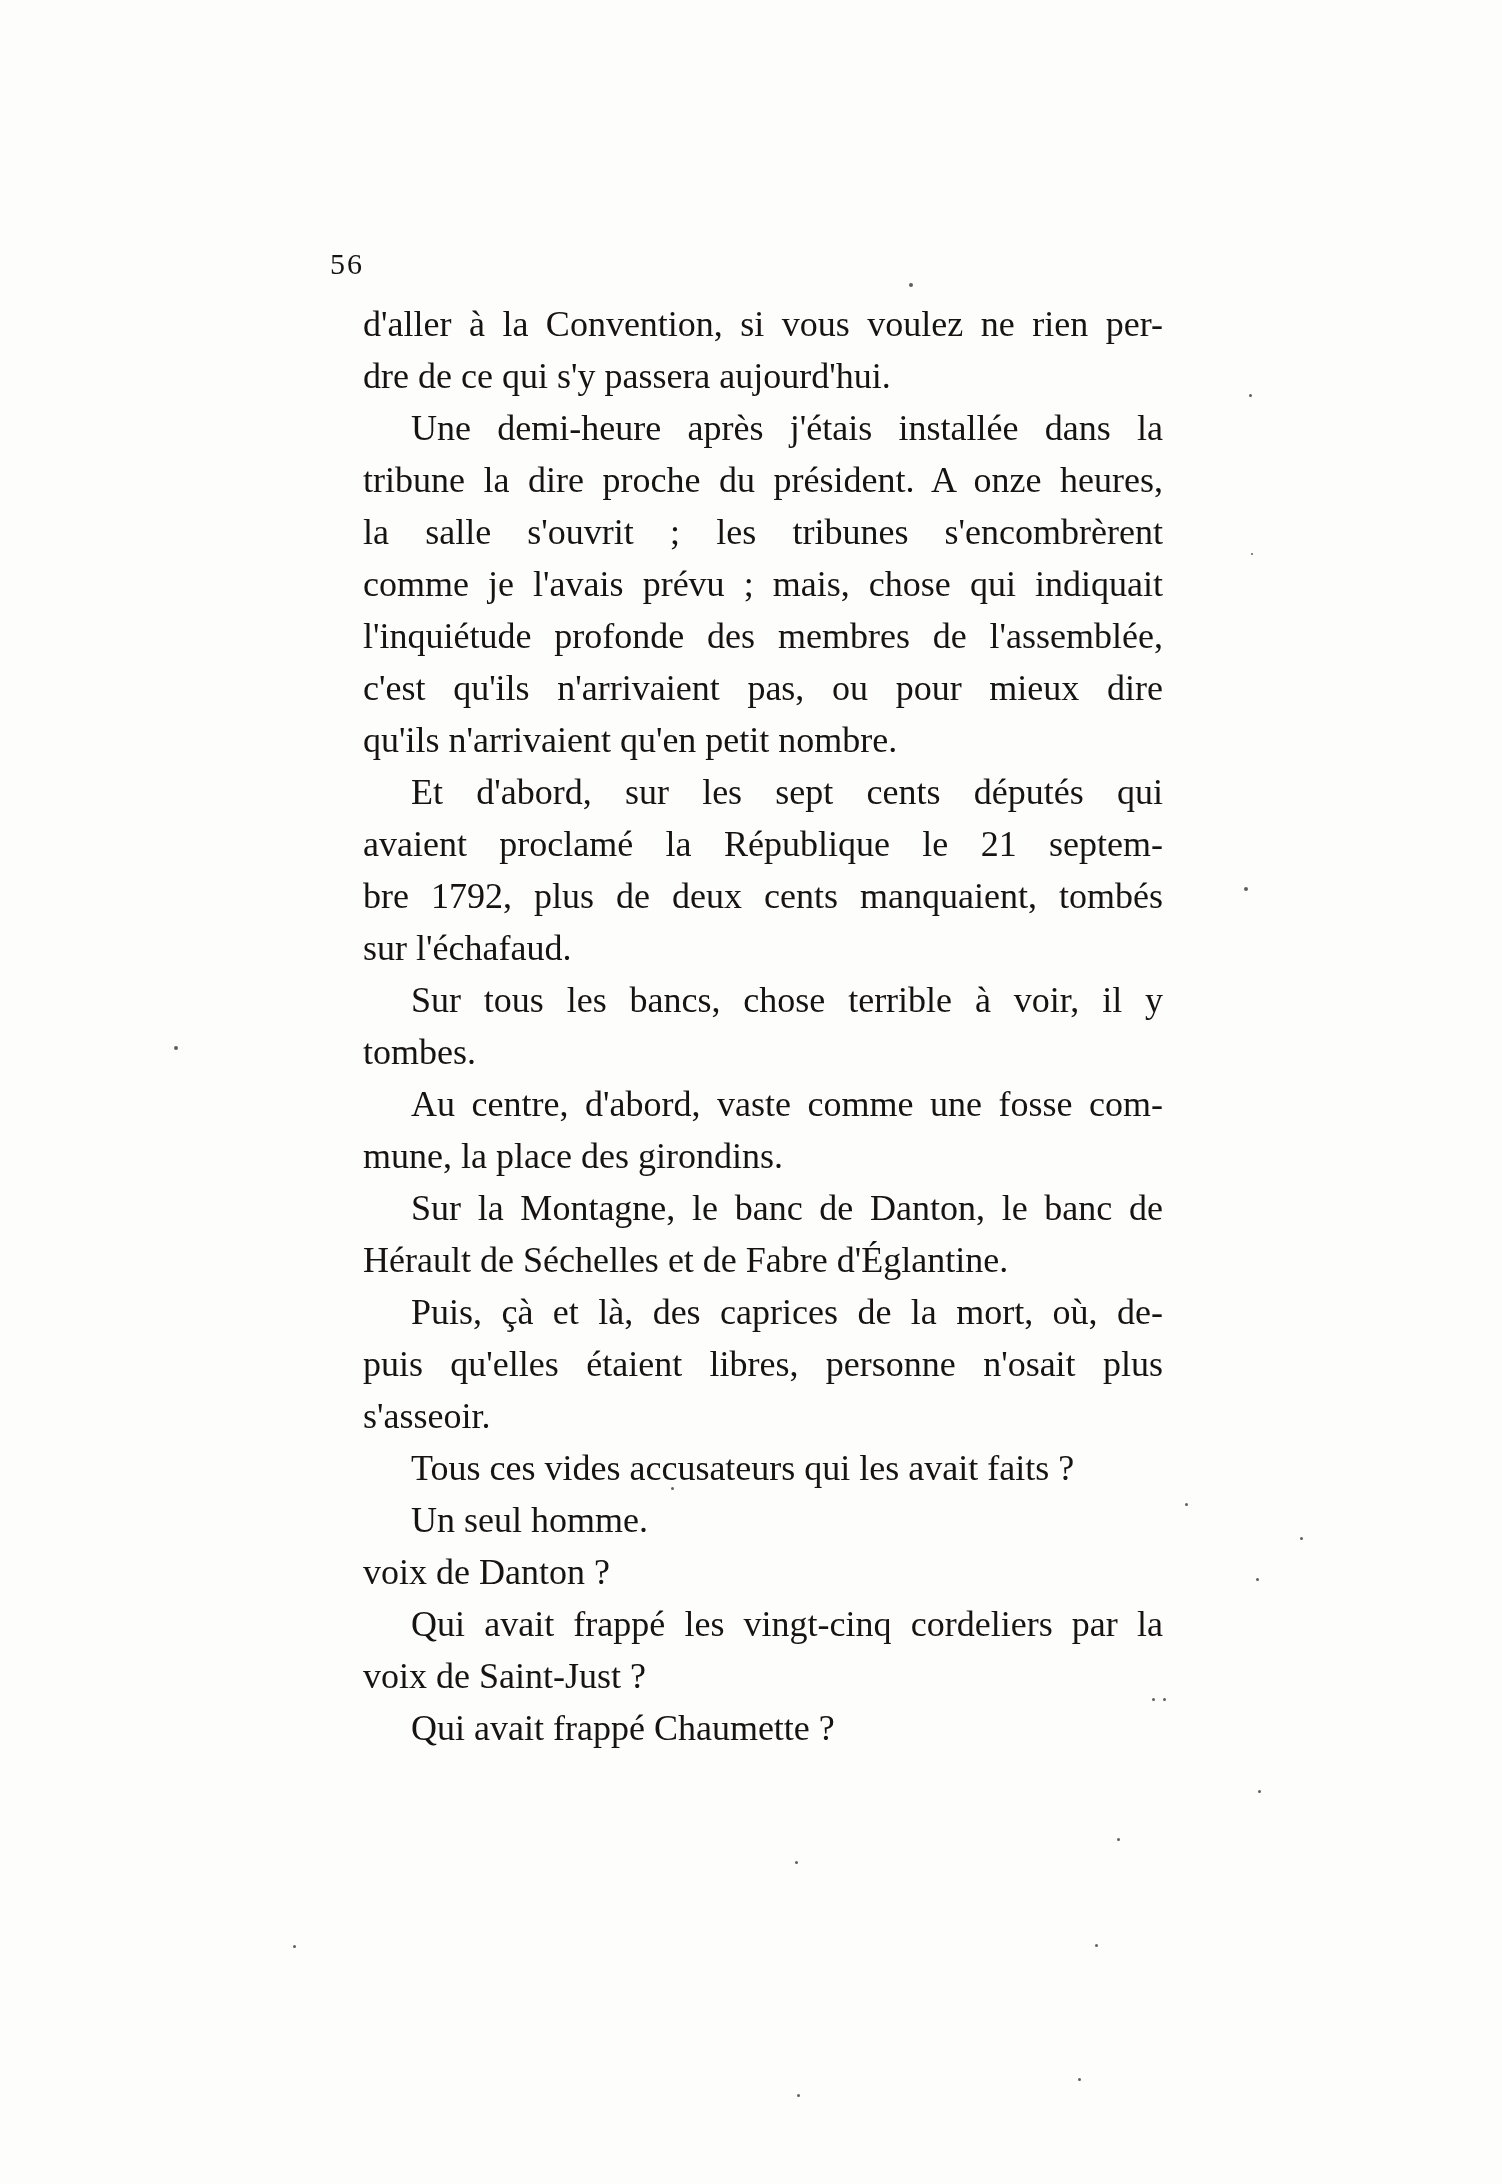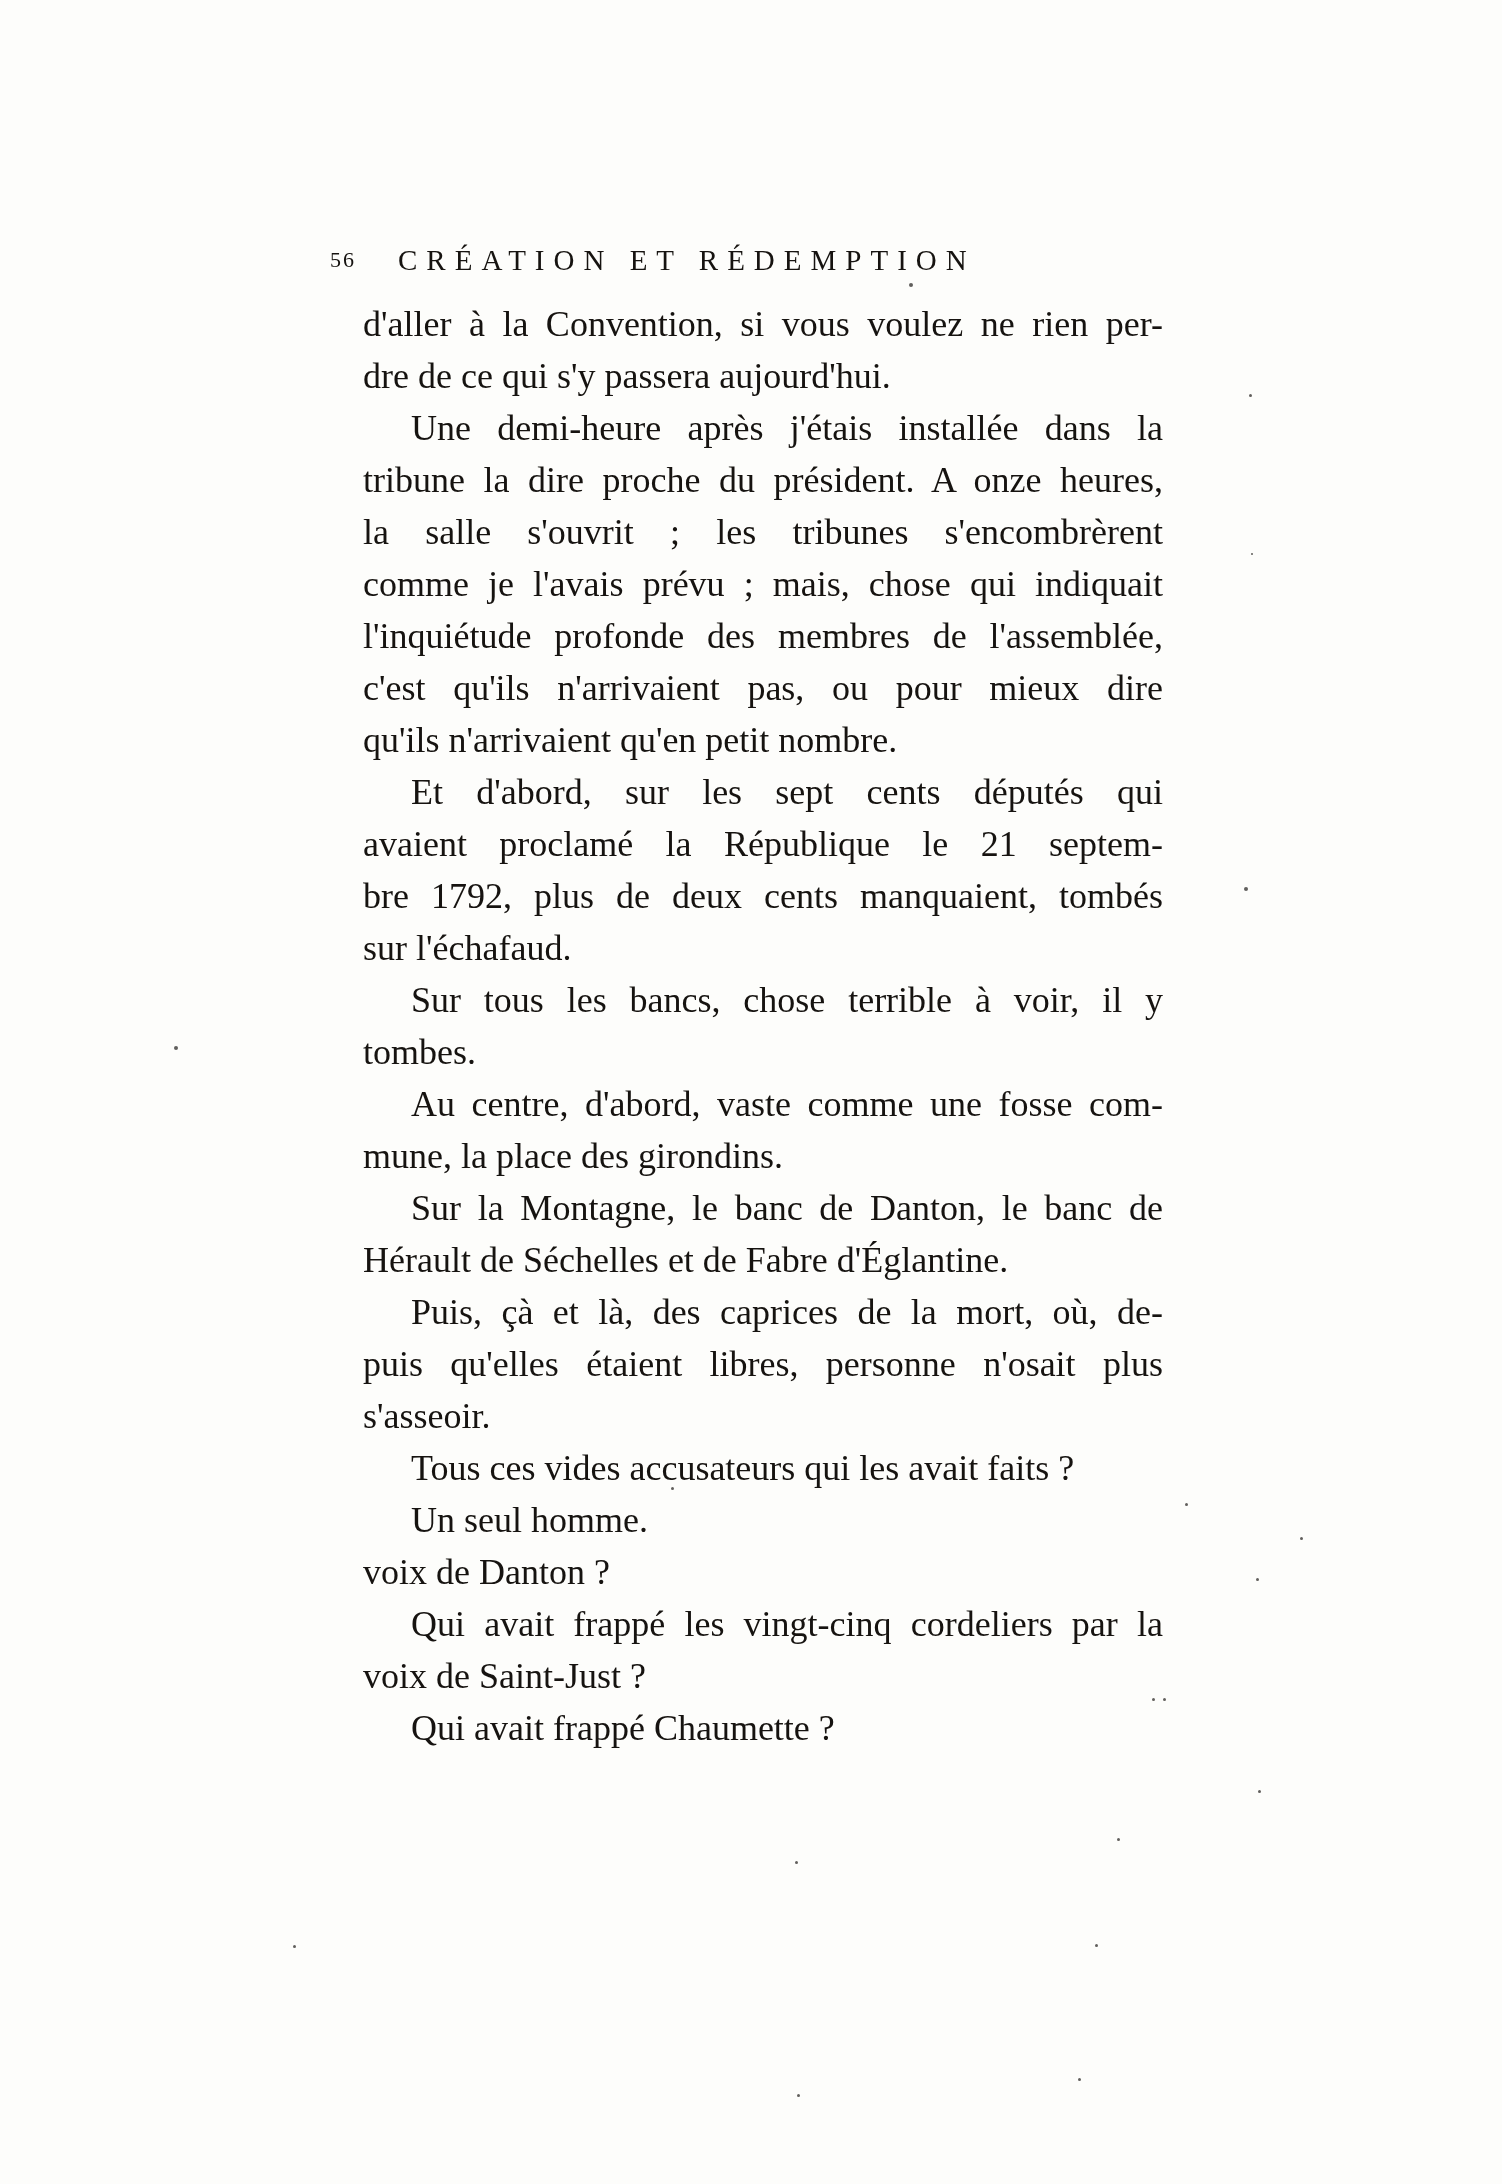--- a/index.html
+++ b/index.html
@@ -14,21 +14,21 @@
     background:#fdfdfb;
     color:#161310;
     overflow:hidden;
   }
   .header{
     position:absolute;
     top:244px;left:330px;width:840px;height:40px;
   }
   .page-number{
     position:absolute;left:0;top:3px;
-    font-size:22px;letter-spacing:2px;
+    font-size:30px;letter-spacing:2px;
   }
   .running-title{
     position:absolute;left:68px;top:0;
     font-size:29px;
     letter-spacing:9px;
     white-space:nowrap;
   }
   .text-body{
     position:absolute;
     top:298px;left:363px;width:800px;
@@ -53,21 +53,20 @@
     border-radius:50%;
     opacity:.75;
   }
 </style>
 </head>
 <body>
 
 <div class="page">
   <div class="header">
     <span class="page-number">56</span>
-    <span class="running-title">CRÉATION ET RÉDEMPTION</span>
   </div>
   <div class="text-body">
       <div class="line">d'aller à la Convention, si vous voulez ne rien per-</div>
       <div class="line last">dre de ce qui s'y passera aujourd'hui.</div>
       <div class="line indent">Une demi-heure après j'étais installée dans la</div>
       <div class="line">tribune la dire proche du président. A onze heures,</div>
       <div class="line">la salle s'ouvrit ; les tribunes s'encombrèrent</div>
       <div class="line">comme je l'avais prévu ; mais, chose qui indiquait</div>
       <div class="line">l'inquiétude profonde des membres de l'assemblée,</div>
       <div class="line">c'est qu'ils n'arrivaient pas, ou pour mieux dire</div>

